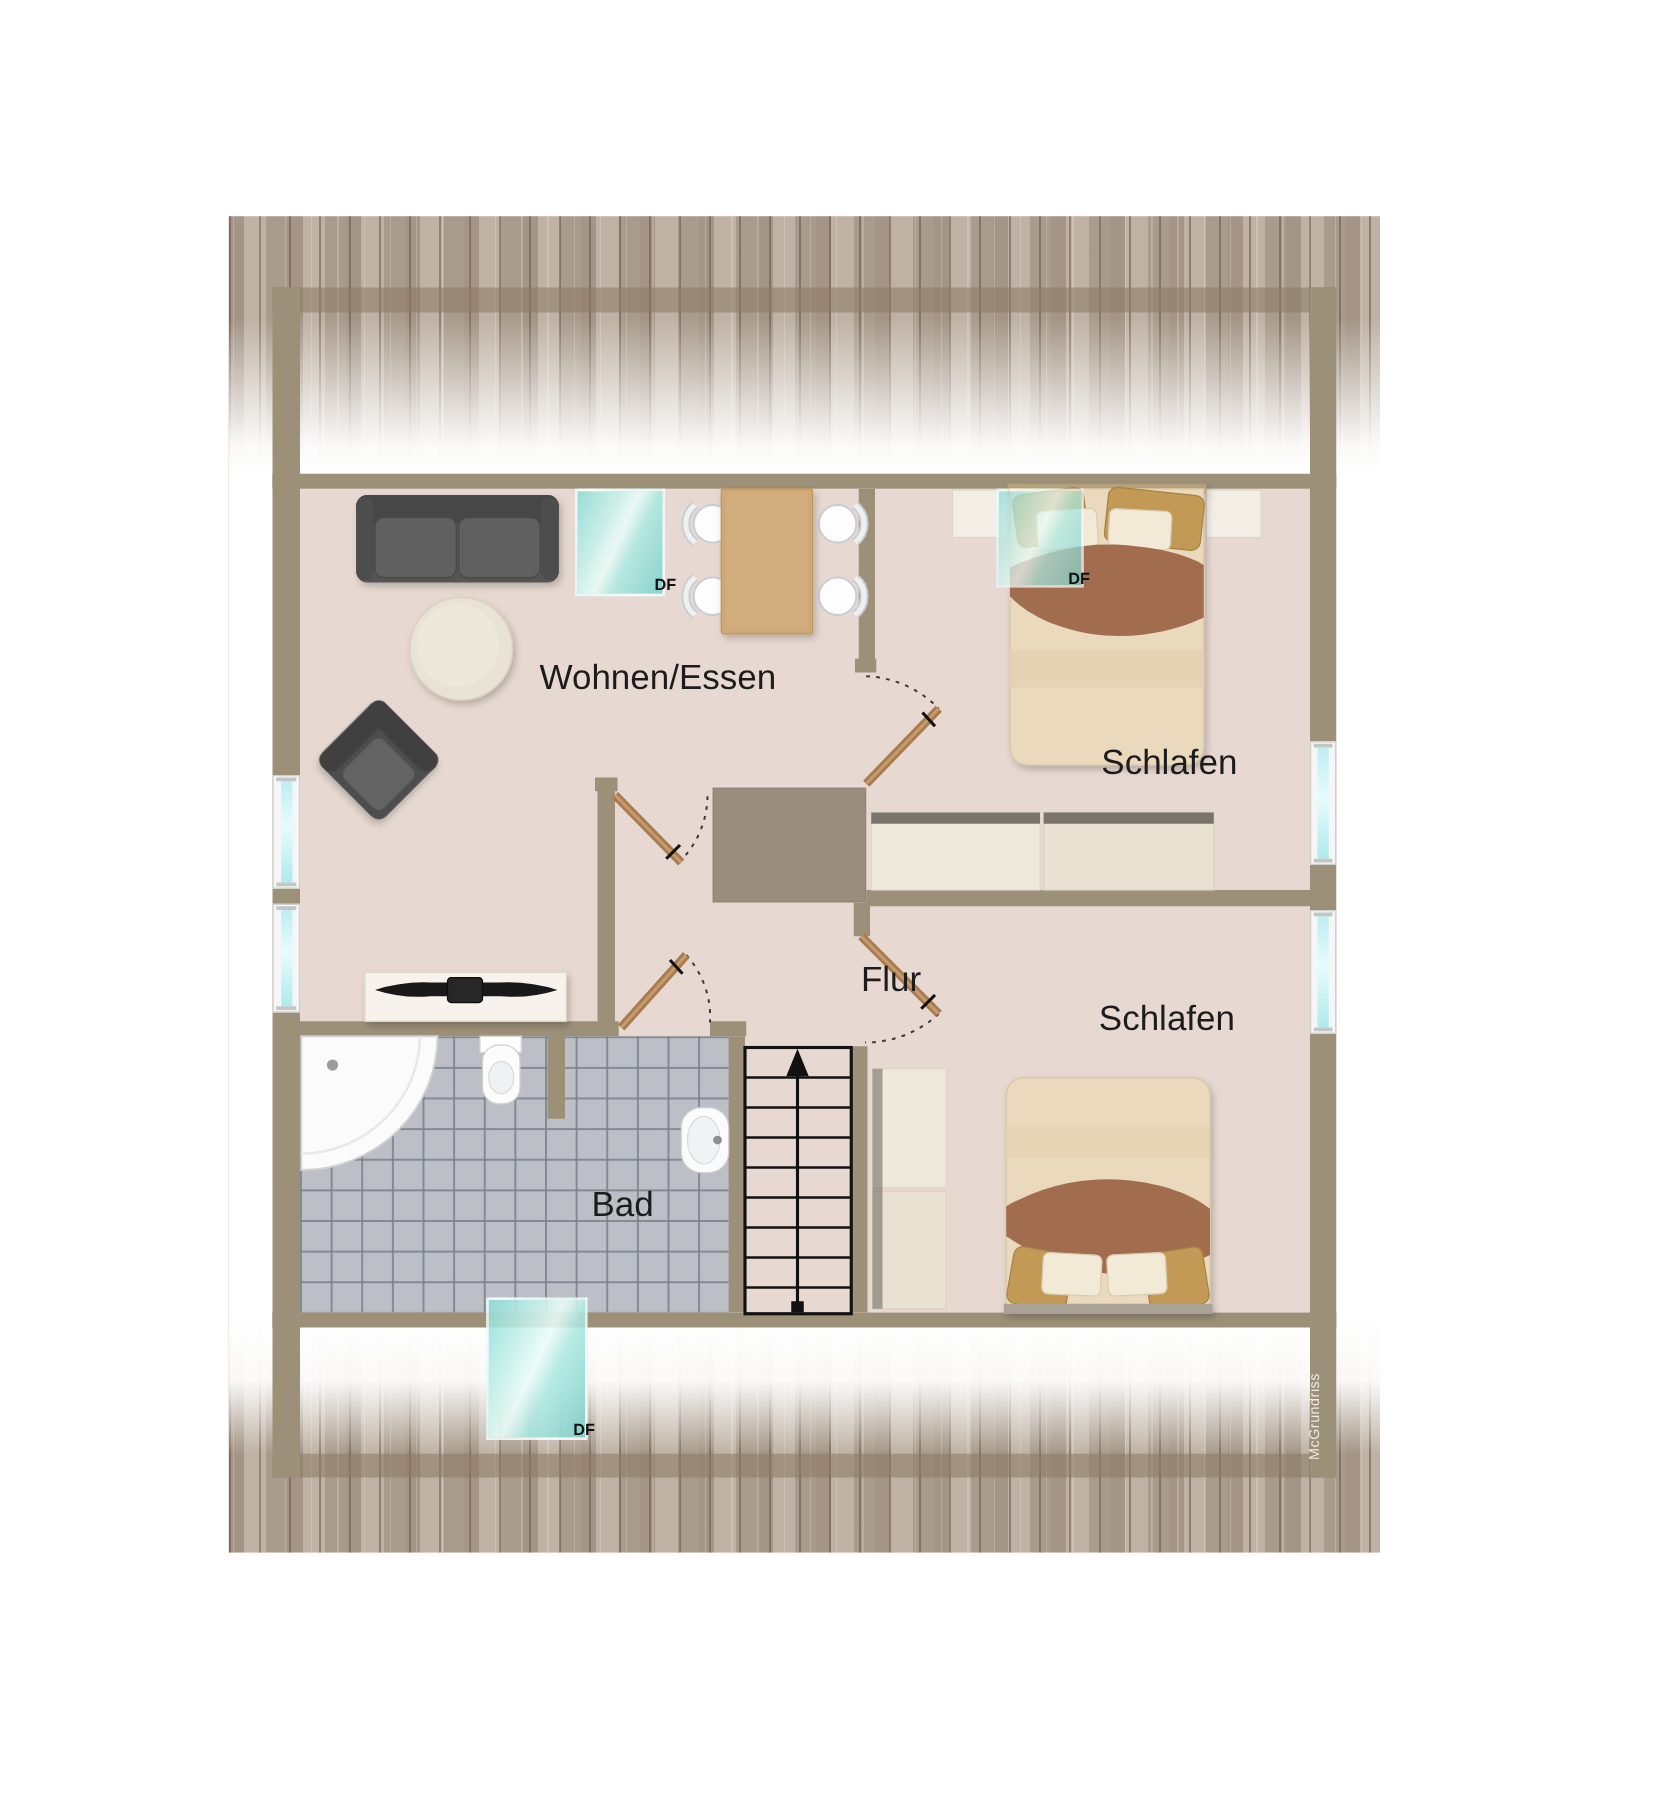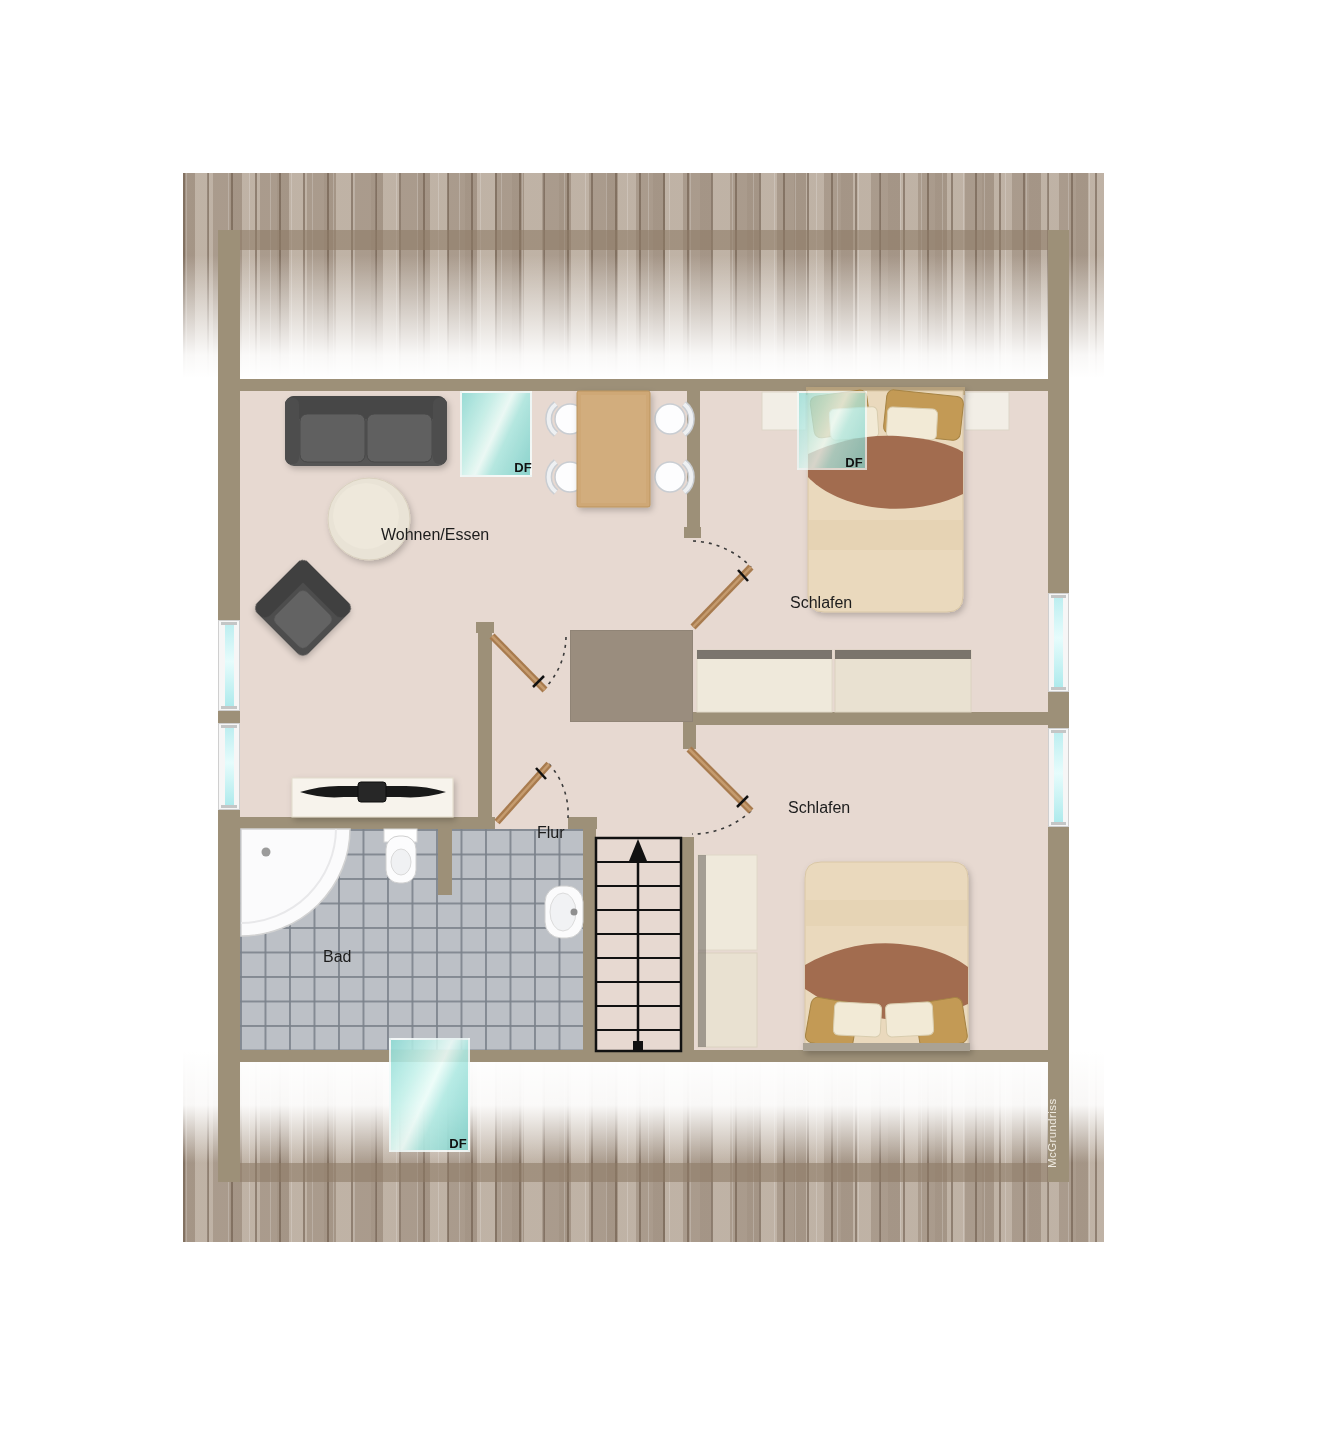--- a/index.html
+++ b/index.html
@@ -38,22 +38,22 @@
   .win .glass{position:absolute;left:50%;top:4px;bottom:4px;width:9px;margin-left:-4.5px;
     background:linear-gradient(180deg,#bdeef0,#e6fcfc 45%,#aeeaec);}
   .win .cap-t,.win .cap-b{position:absolute;left:2px;right:2px;height:3px;background:#c4c6c6;}
   .win .cap-t{top:1px}.win .cap-b{bottom:1px}
 
   
   .skylight{background:linear-gradient(115deg,#8fdcd6 0%,#c3f1ea 30%,#ecfdf9 48%,#aee9e2 62%,#7fd2cc 100%);
     border:2px solid rgba(255,255,255,.85);box-sizing:border-box;opacity:.88;}
 
   
-  .room-label{position:absolute;color:#1c1c1c;font-size:16px;text-align:left;white-space:nowrap;}
-  .df-label{position:absolute;color:#111;font-size:13px;font-weight:bold;width:36px;text-align:center;}
+  .room-label{position:absolute;color:#1c1c1c;font-size:28px;text-align:right;white-space:nowrap;}
+  .df-label{position:absolute;color:#111;font-size:13px;font-weight:bold;width:36px;text-align:right;}
   .watermark{position:absolute;left:1046px;top:1168px;transform:rotate(-90deg);transform-origin:0 0;
     color:rgba(245,241,233,.92);font-size:11.5px;letter-spacing:.4px;white-space:nowrap;}
   svg{position:absolute;left:0;top:0;}
 </style>
 </head>
 <body>
 
 <div class="page">
 
   <div class="abs roof"></div>
@@ -270,21 +270,21 @@
     </g>
   </svg>
 
   <div class="abs skylight" style="left:460px;top:391px;width:72px;height:86px"></div>
   <div class="abs skylight" style="left:797px;top:391px;width:70px;height:79px;opacity:.72"></div>
   <div class="abs skylight" style="left:389px;top:1038px;width:81px;height:114px"></div>
 
   <div class="room-label" style="left:381px;top:526px;width:240px">Wohnen/Essen</div>
   <div class="room-label" style="left:790px;top:594px;width:200px">Schlafen</div>
   <div class="room-label" style="left:788px;top:799px;width:200px">Schlafen</div>
-  <div class="room-label" style="left:537px;top:824px;width:200px">Flur</div>
+  <div class="room-label" style="left:537px;top:768px;width:200px">Flur</div>
   <div class="room-label" style="left:323px;top:948px;width:200px">Bad</div>
 
   <div class="df-label" style="left:505px;top:460px">DF</div>
   <div class="df-label" style="left:836px;top:455px">DF</div>
   <div class="df-label" style="left:440px;top:1136px">DF</div>
 
   <div class="watermark">McGrundriss</div>
 </div>
 
 </body></html>

